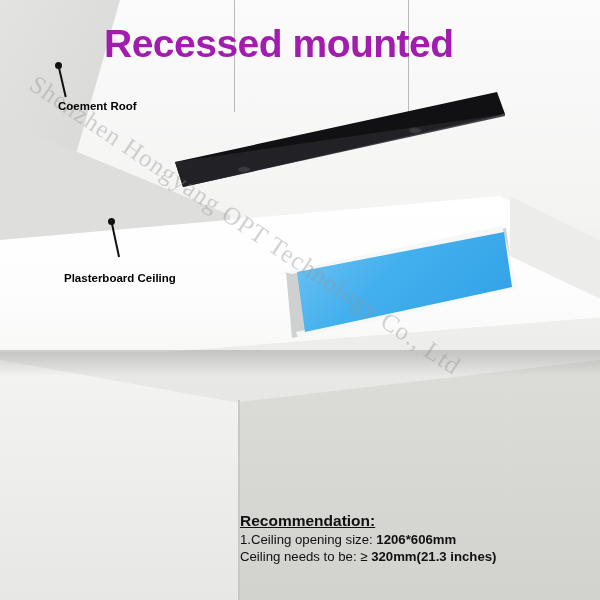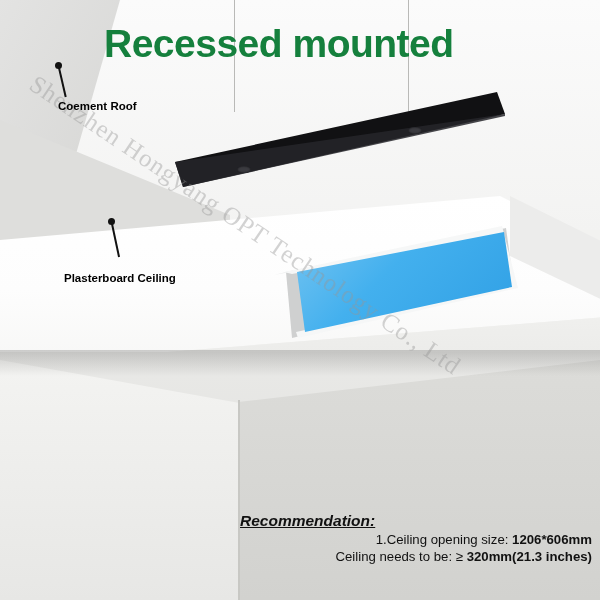--- a/index.html
+++ b/index.html
@@ -183,21 +183,21 @@
     pointer-events: none;
     font-family: "Liberation Serif", serif;
   }
 
   
   .title {
     position: absolute;
     left: 104px; top: 22px;
     font-size: 39px;
     font-weight: bold;
-    color: #15803d;
+    color: #a21caf;
     letter-spacing: -0.5px;
     font-family: "Liberation Sans", sans-serif;
   }
 
   .callout-label {
     position: absolute;
     font-size: 11.5px;
     font-weight: bold;
     color: #000;
     white-space: nowrap;
@@ -219,27 +219,25 @@
     position: absolute;
     left: 240px; top: 512px;
     width: 352px;
     color: #111;
   }
   .reco-title {
     font-size: 15.5px;
     font-weight: bold;
     text-decoration: underline;
     margin-bottom: 2px;
-    font-style: italic;
   }
   .reco-line {
     font-size: 13.2px;
     line-height: 16.5px;
     white-space: nowrap;
-    text-align: right;
   }
   .reco-line b { font-weight: bold; }
 </style>
 </head>
 <body>
 
 <div id="stage">
 
   <div class="scene">
     <div class="back-wall"></div>

